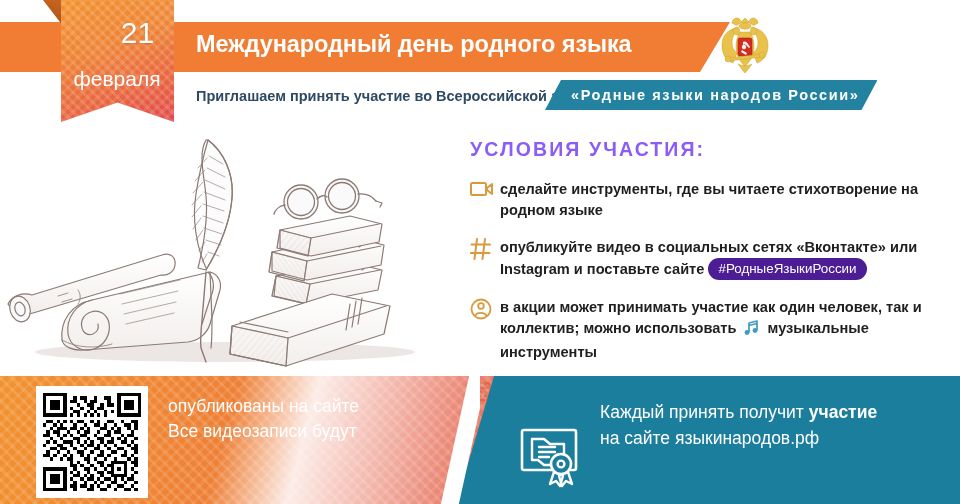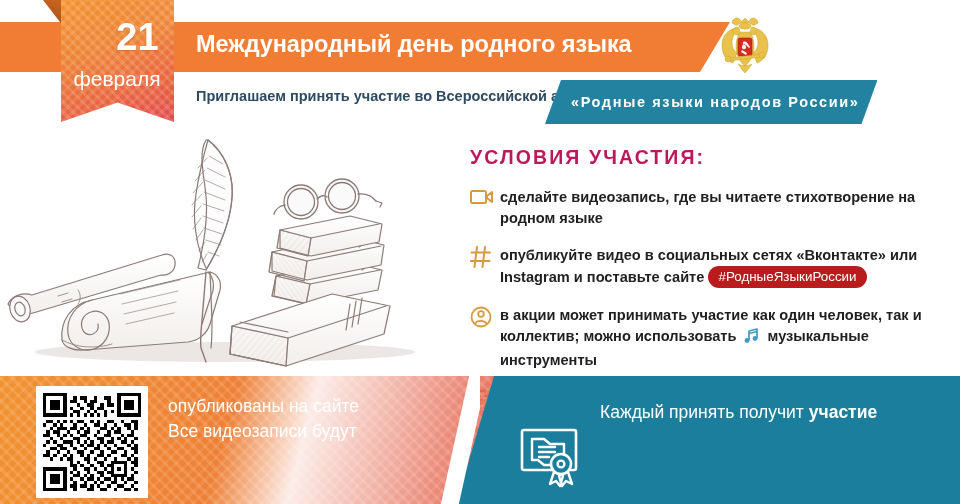--- a/index.html
+++ b/index.html
@@ -55,21 +55,21 @@
   .ribbon-fold {
     position: absolute; left: 43px; top: 0px;
     width: 20px; height: 26px;
     background: linear-gradient(200deg, #C9651F, #A8511A);
     clip-path: polygon(100% 0, 100% 100%, 0 0);
     z-index: 3;
   }
   .date-day {
     position: absolute; left: 61px; top: 18px;
     width: 113px; text-align: center;
-    font-size: 38px; font-weight: bold; color: #ffffff;
+    font-size: 30px; font-weight: normal; color: #ffffff;
     line-height: 1;
     text-shadow: 0 1px 2px rgba(120,40,10,0.25);
     z-index: 5;
     padding-left: 40px;
   }
   .date-month {
     position: absolute; left: 61px; top: 67px;
     width: 112px; text-align: center;
     font-size: 21px; color: #ffffff;
     font-weight: normal;
@@ -77,21 +77,21 @@
   }
 
   
   .subtitle-text {
     position: absolute; left: 196px; top: 88px;
     font-size: 14.5px; color: #2E4A63; font-weight: bold;
     white-space: nowrap;
   }
   .teal-ribbon {
     position: absolute; left: 545px; top: 80px;
-    height: 44px; padding: 0 18px 0 26px;
+    height: 30px; padding: 0 18px 0 26px;
     background: #2282A0;
     display: flex; align-items: center;
     clip-path: polygon(16px 0, 100% 0, calc(100% - 16px) 100%, 0 100%);
   }
   .teal-ribbon span {
     font-size: 14.5px; font-weight: bold; color: #ffffff;
     letter-spacing: 1.6px; white-space: nowrap;
   }
 
   
@@ -102,43 +102,42 @@
     position: absolute; left: 0px; top: 126px;
     width: 460px; height: 250px;
   }
 
   
   .conditions {
     position: absolute; left: 470px; top: 138px;
     width: 480px;
   }
   .cond-heading {
-    font-size: 19.5px; font-weight: bold; color: #be185d;
+    font-size: 19.5px; font-weight: bold; color: #8b5cf6;
     letter-spacing: 2.1px;
     margin-bottom: 18px;
-    margin-top: 8px;
   }
   .cond-row {
     display: flex; align-items: flex-start;
     margin-bottom: 17px;
   }
   .cond-icon {
     flex: 0 0 30px; width: 30px; height: 26px;
     display: flex; align-items: flex-start; justify-content: flex-start;
     padding-top: 1px;
   }
   .cond-text {
     flex: 1;
     font-size: 14.6px; color: #1f1f1f;
     line-height: 1.42;
     font-weight: bold;
   }
   .hashtag-pill {
     display: inline-block;
-    background: #b91c1c;
+    background: #4c1d95;
     color: #ffffff;
     border-radius: 11px;
     padding: 1px 10px 2px 10px;
     font-size: 13.4px;
     font-weight: normal;
     vertical-align: 1px;
   }
   .inline-note { display: inline-block; vertical-align: -3px; margin: 0 3px; }
 
   
@@ -346,21 +345,21 @@
 
     <div class="cond-heading">УСЛОВИЯ УЧАСТИЯ:</div>
 
     <div class="cond-row">
       <div class="cond-icon">
         <svg width="24" height="18" viewBox="0 0 24 18">
           <rect x="1" y="3" width="15" height="12" rx="1.5" fill="none" stroke="#D99A3E" stroke-width="2"></rect>
           <path d="M17 8 L22 4 L22 14 L17 10 Z" fill="none" stroke="#D99A3E" stroke-width="2" stroke-linejoin="round"></path>
         </svg>
       </div>
-      <div class="cond-text">сделайте видеозапись, где вы читаете стихотворение на родном языке</div>
+      <div class="cond-text">сделайте инструменты, где вы читаете стихотворение на родном языке</div>
     </div>
 
     <div class="cond-row">
       <div class="cond-icon">
         <svg width="22" height="22" viewBox="0 0 22 22">
           <path d="M7 1 L4.5 21 M15 1 L12.5 21 M1.5 6.5 L20 6.5 M0.8 15 L19.5 15" stroke="#D99A3E" stroke-width="2" fill="none" stroke-linecap="round"></path>
         </svg>
       </div>
       <div class="cond-text">
         <span>опубликуйте видео в социальных сетях «Вконтакте» или Instagram и поставьте сайте</span>
@@ -662,15 +661,16 @@
     <circle cx="43" cy="42" r="10" fill="#1B7E9C" stroke="#ffffff" stroke-width="2.6"></circle>
     <circle cx="43" cy="42" r="3.4" fill="none" stroke="#ffffff" stroke-width="2.4"></circle>
     <path d="M36 50 l-4 12 6 -3 4 5 3 -10z" fill="none" stroke="#ffffff" stroke-width="2.4" stroke-linejoin="round"></path>
     <path d="M50 50 l4 12 -6 -3 -4 5 -3 -10z" fill="none" stroke="#ffffff" stroke-width="2.4" stroke-linejoin="round"></path>
   </svg>
 
   <div class="footer-right-text">
     <div>
       <span>Каждый принять получит </span><b>участие</b>
     </div>
+    <div>на сайте языкинародов.рф</div>
   </div>
 
 </div>
 
 </body></html>

